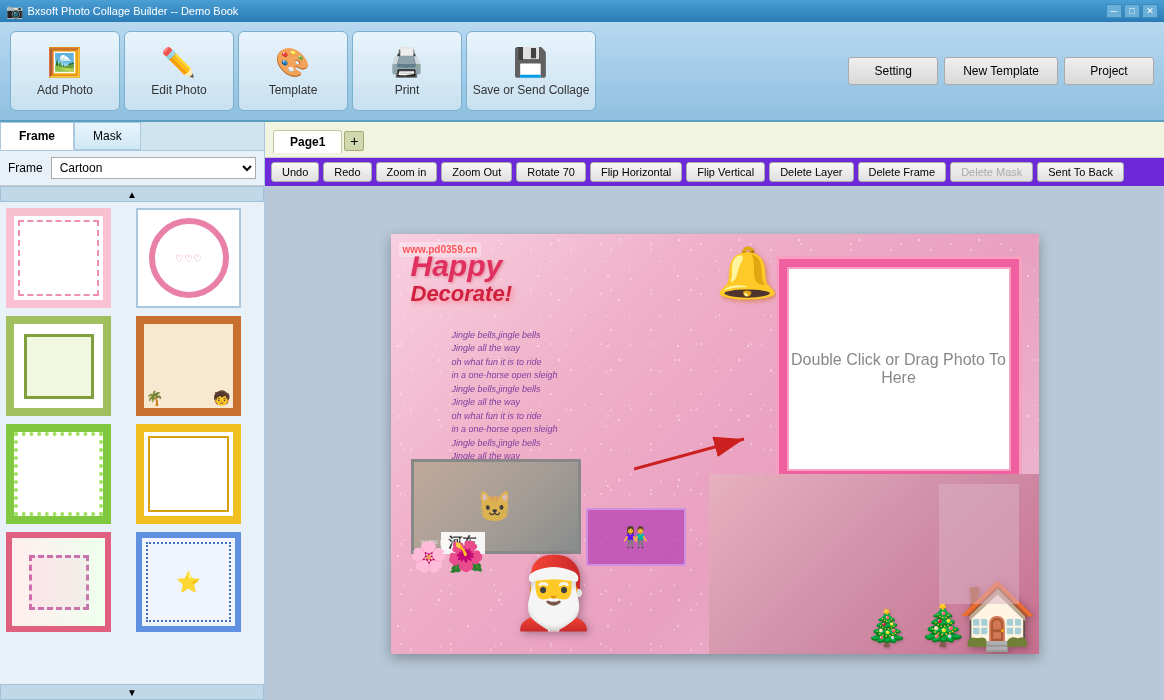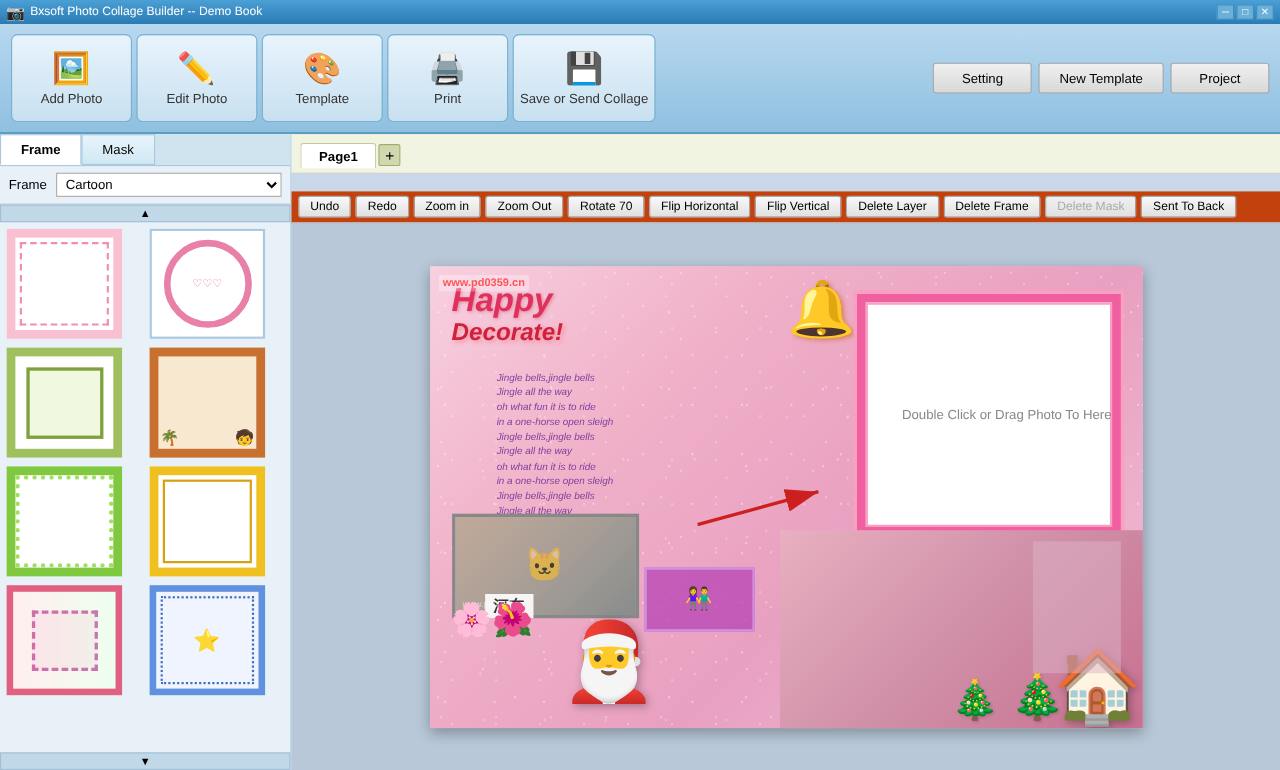--- a/index.html
+++ b/index.html
@@ -172,28 +172,27 @@
     .add-tab {
       width: 20px; height: 20px;
       background: #d0d8b0;
       border: 1px solid #a8a870;
       border-radius: 2px;
       display: flex; align-items: center; justify-content: center;
       cursor: pointer; font-size: 14px; margin-bottom: 2px;
     }
 
     #edit-toolbar {
-      background: #c2410c;
+      background: #6d28d9;
       padding: 4px 6px;
       display: flex;
       gap: 4px;
       align-items: center;
       border-bottom: 1px solid #c0ccd8;
       flex-wrap: wrap;
-      margin-top: 16px;
     }
     .edit-btn {
       background: linear-gradient(to bottom, #f8f8f8, #e0e0e0);
       border: 1px solid #aaa;
       border-radius: 3px;
       padding: 3px 10px;
       font-size: 11px;
       cursor: pointer;
       white-space: nowrap;
     }
@@ -263,21 +262,21 @@
       top: 25px;
       right: 20px;
       width: 240px;
       height: 220px;
       border: 8px solid #f060a0;
       background: white;
       box-shadow: 0 0 0 3px #f8a0c0, inset 0 0 0 2px #f8a0c0;
       display: flex;
       align-items: center;
       justify-content: flex-end;
-      font-size: 12px;
+      font-size: 16px;
       color: #888;
       text-align: center;
     }
 
     
     .bell-deco {
       position: absolute;
       top: 10px;
       right: 260px;
       font-size: 50px;

